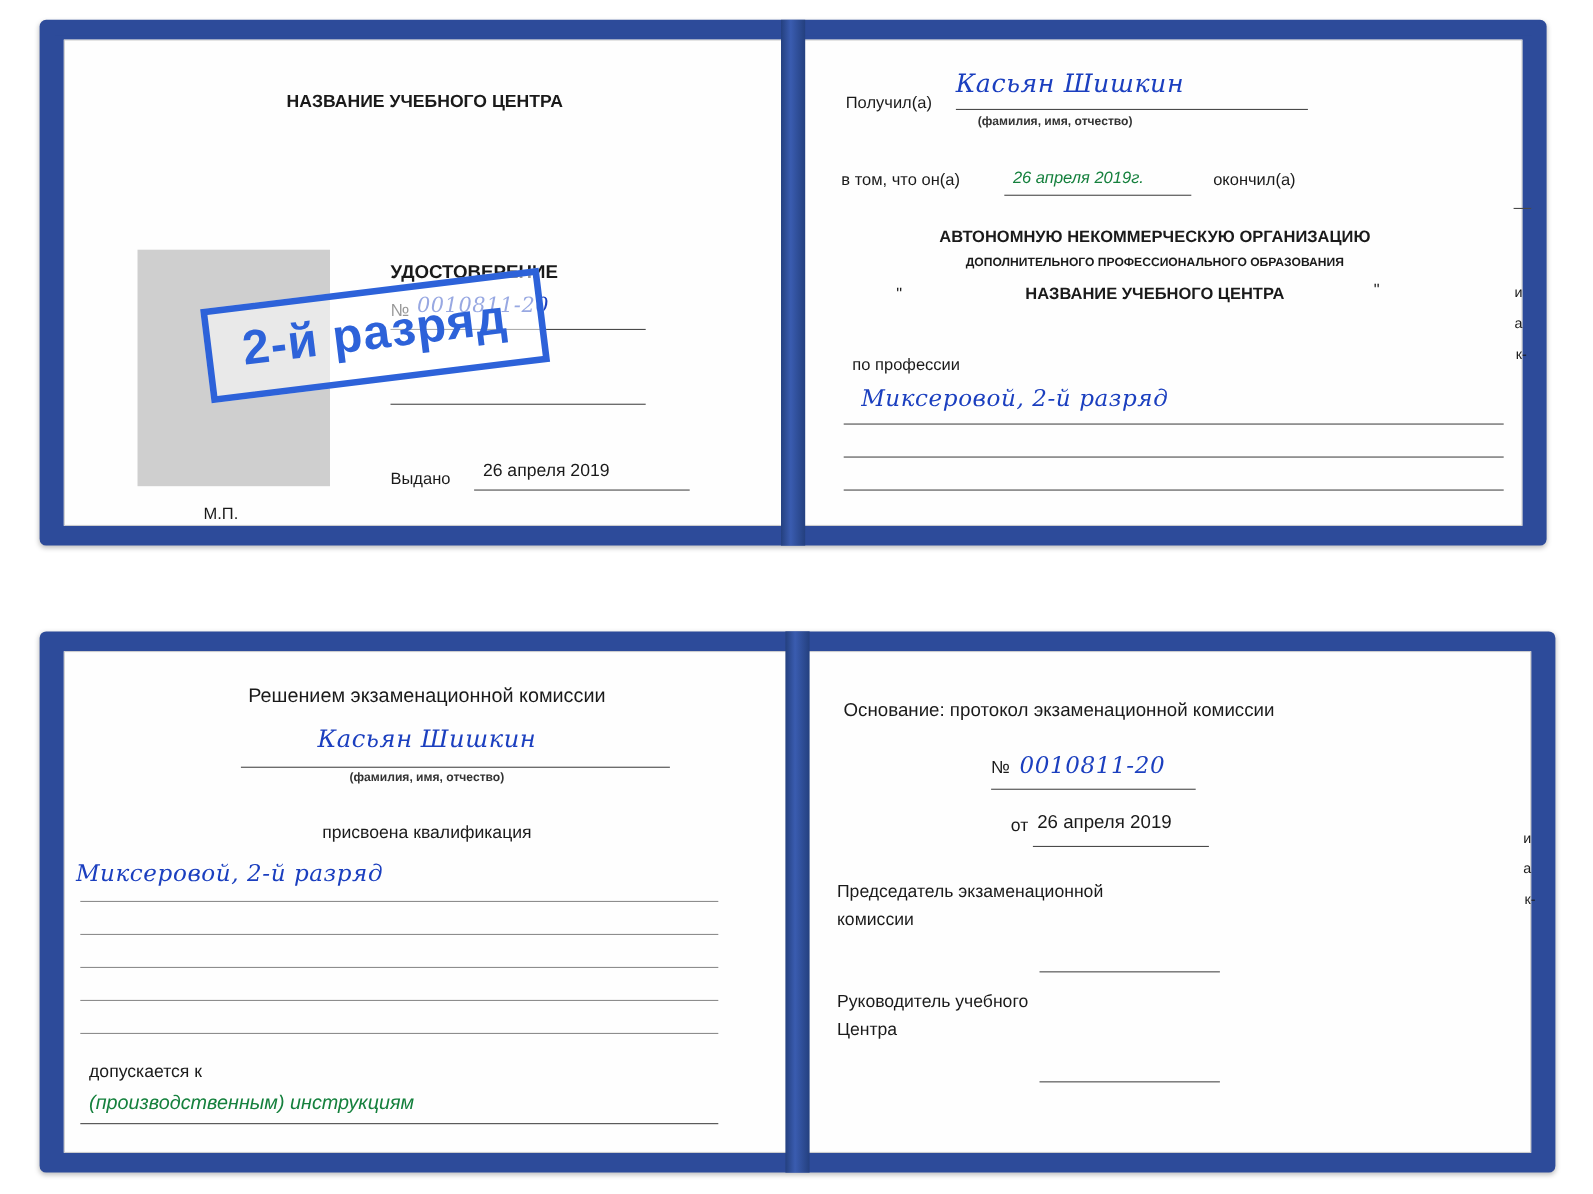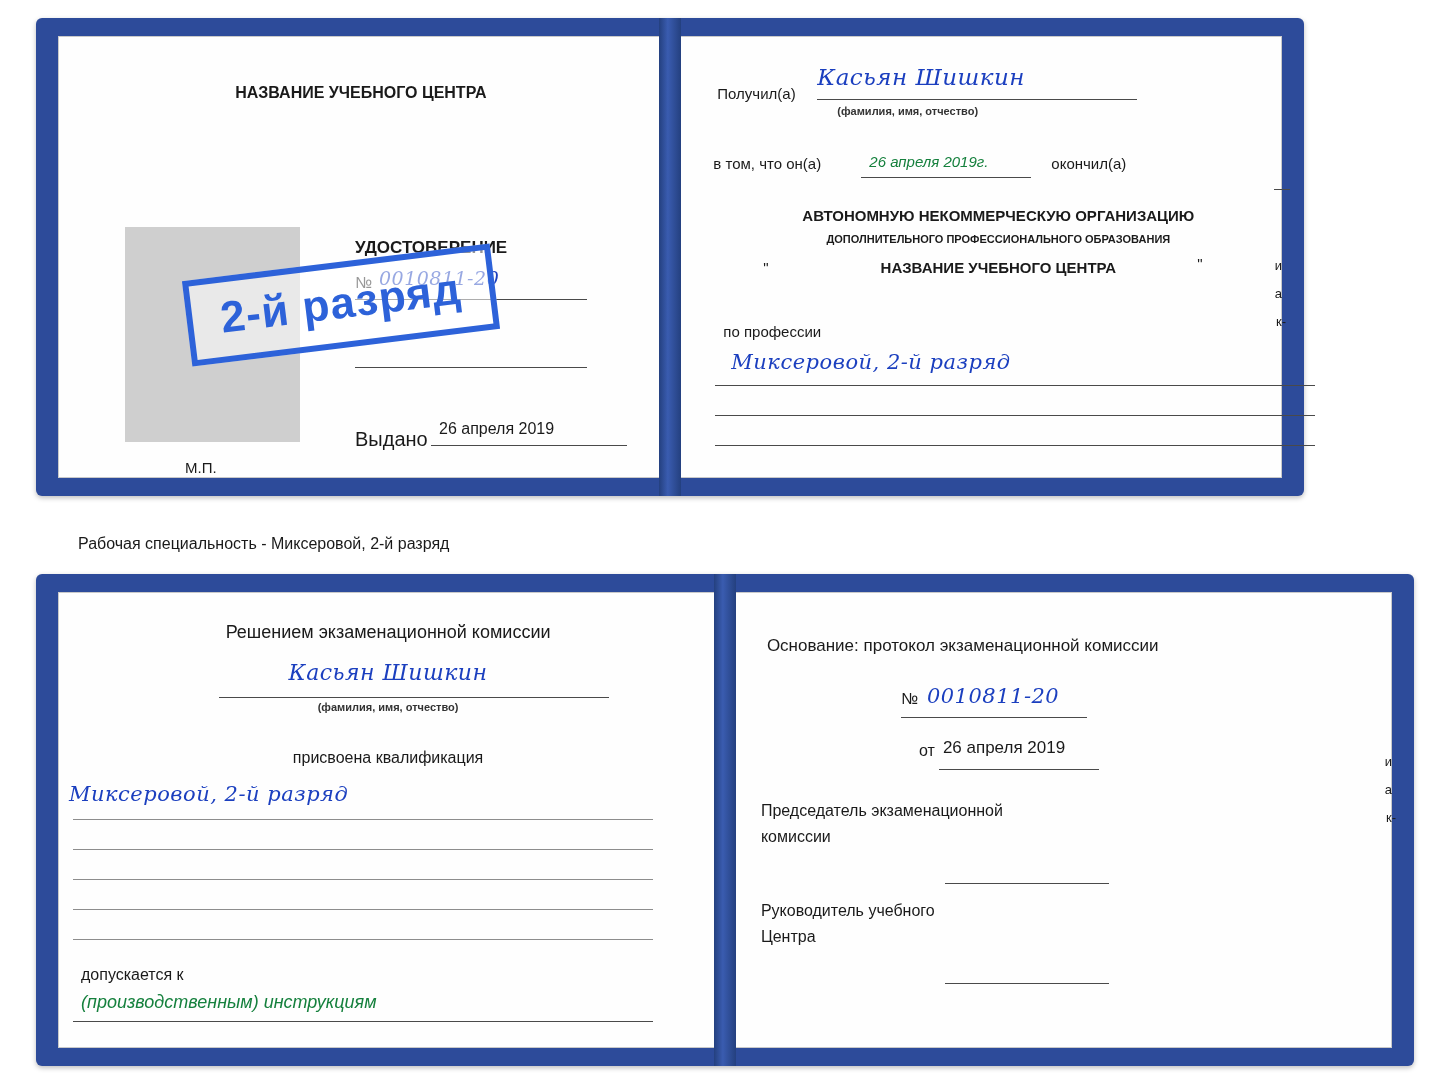--- a/index.html
+++ b/index.html
@@ -123,39 +123,39 @@
     position: absolute;
     width: 16px;
     border-bottom: 1px solid #4a4a4a;
   }
 </style>
 </head>
 <body>
 
 <div class="page">
 
-  <div class="book" style="left:36px; top:18px; width:1268px; height:478px;">
+  <div class="book" style="left:36px; top:18px; width:1370px; height:478px;">
     <div class="book-inner"></div>
 
     <div class="leaf leaf-left" style="top:18px; bottom:18px;">
       <div class="paper">
 
         <div class="t bold center" style="left:0; right:0; top:46px; font-size:16px;">НАЗВАНИЕ УЧЕБНОГО ЦЕНТРА</div>
 
         <div class="photo" style="left:66px; top:190px; width:175px; height:215px;"></div>
 
         <div class="t bold" style="left:296px; top:200px; font-size:17px;">УДОСТОВЕРЕНИЕ</div>
 
         <div class="t" style="left:296px; top:236px; font-size:16px;">№</div>
         <div class="t hand" style="left:320px; top:230px;">0010811-20</div>
         <div class="rule" style="left:296px; top:262px; width:232px;"></div>
 
         <div class="rule" style="left:296px; top:330px; width:232px;"></div>
 
-        <div class="t" style="left:296px; top:390px; font-size:20px;">Выдано</div>
+        <div class="t" style="left:296px; top:390px; font-size:15px;">Выдано</div>
         <div class="t" style="left:380px; top:382px; font-size:16px;">26 апреля 2019</div>
         <div class="rule" style="left:372px; top:408px; width:196px;"></div>
 
         <div class="t" style="left:126px; top:422px; font-size:15px;">М.П.</div>
       </div>
     </div>
 
     <div class="leaf leaf-right" style="top:18px; bottom:18px;">
       <div class="paper">
 
@@ -186,21 +186,20 @@
     <div class="stub" style="right:14px; top:160px;">
       <span class="stub-dash" style="position:relative; display:inline-block;"></span>
     </div>
     <div class="t" style="right:22px; top:240px; font-size:13px;">и</div>
     <div class="t" style="right:22px; top:268px; font-size:13px;">а</div>
     <div class="t" style="right:18px; top:296px; font-size:13px;">к-</div>
   </div>
 
   <div class="stamp" style="left:186px; top:262px;">2-й разряд</div>
 
-  <div class="caption" style="left:78px; top:535px;">Рабочая специальность - Миксеровой, 2-й разряд</div>
 
   <div class="book" style="left:36px; top:574px; width:1378px; height:492px;">
     <div class="book-inner"></div>
 
     <div class="leaf leaf-left" style="top:18px; bottom:18px;">
       <div class="paper">
 
         <div class="t center" style="left:0; right:0; top:28px; font-size:18px;">Решением экзаменационной комиссии</div>
 
         <div class="t hand center" style="left:0; right:0; top:66px; font-size:22px;">Касьян Шишкин</div>

